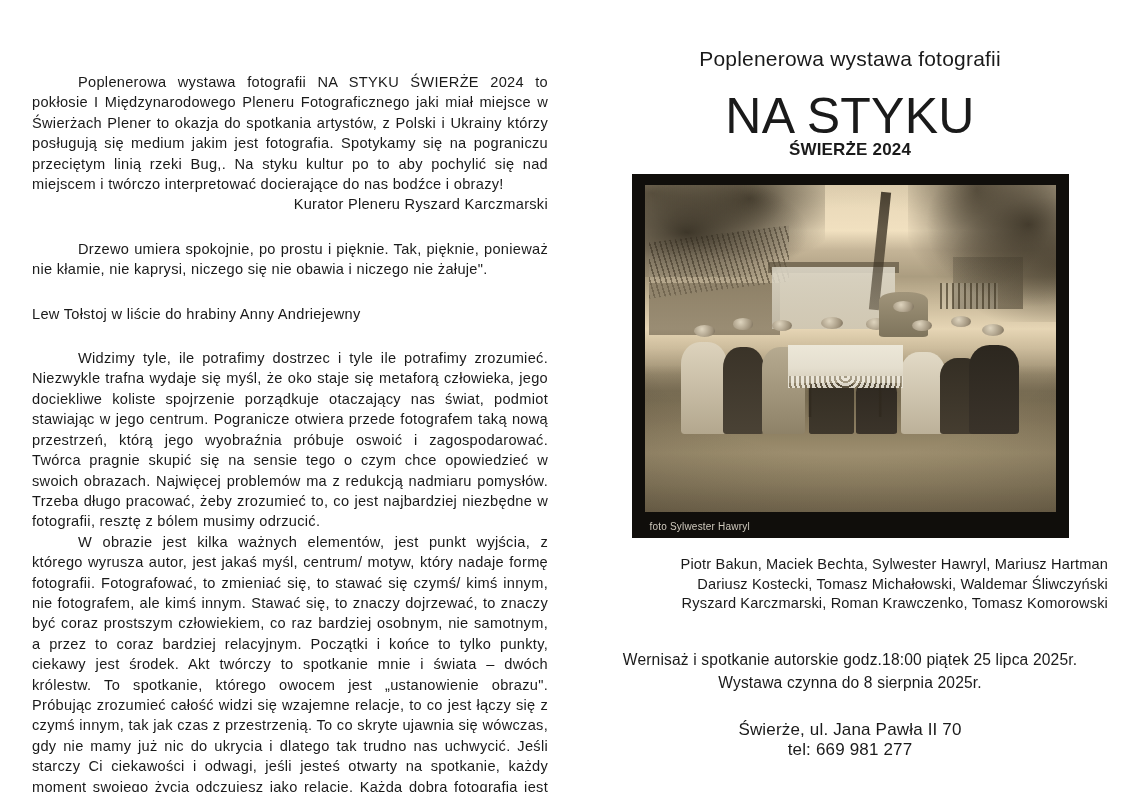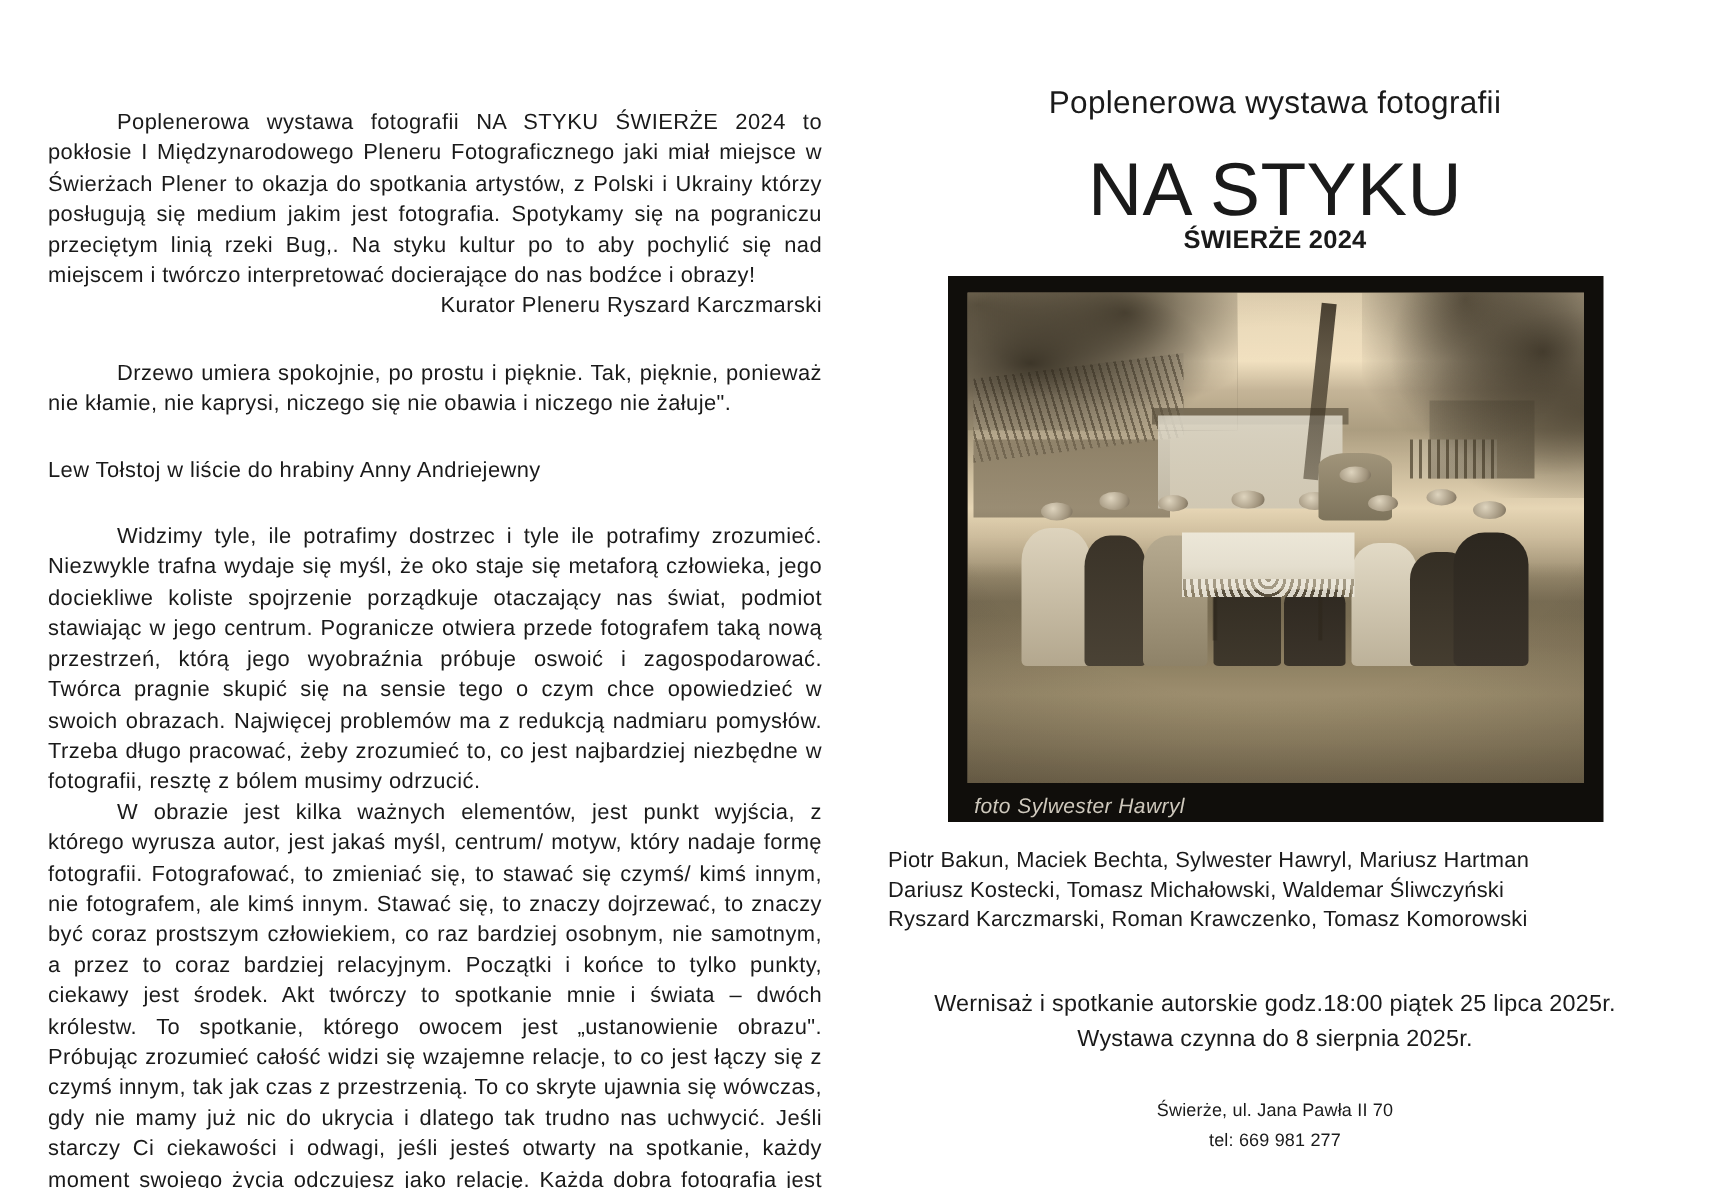--- a/index.html
+++ b/index.html
@@ -64,21 +64,21 @@
     line-height: 20.4px;
     margin: 0;
     letter-spacing: 0.02em;
   }
 
   
   .poster-kicker {
     font-size: 21px;
     line-height: 26px;
     font-weight: 400;
-    margin: 12px;
+    margin: 2px;
     letter-spacing: 0.01em;
   }
   .poster-title {
     font-size: 50px;
     line-height: 44px;
     font-weight: 400;
     margin: 22px 0 0 0;
     letter-spacing: 0.005em;
   }
   .poster-subtitle {
@@ -218,48 +218,47 @@
   }
   .ph-head {
     position: absolute; border-radius: 50%;
     background: radial-gradient(circle at 38% 34%, #ded4be, #9e917a 70%, #6f6452 100%);
   }
 
   .photo-caption {
     position: absolute;
     left: 18px;
     bottom: 5px;
-    font-size: 14px;
+    font-size: 10px;
     line-height: 12px;
     color: #cfc9bd;
     letter-spacing: 0.02em;
     font-family: "Liberation Sans", sans-serif;
-    font-style: italic;
   }
 
   
   .artist-list {
     margin: 17px 0 0 0;
     font-size: 14.6px;
     line-height: 19.6px;
-    text-align: left;
+    text-align: right;
     letter-spacing: 0.01em;
   }
   .artist-list div { white-space: nowrap; }
 
   .event-block {
     margin: 34px 0 0 0;
     font-size: 15.6px;
     line-height: 23px;
     text-align: center;
     letter-spacing: 0.01em;
   }
   .venue-block {
     margin: 26px 0 0 0;
-    font-size: 12px;
+    font-size: 17px;
     line-height: 20.5px;
     text-align: center;
     letter-spacing: 0.01em;
   }
 </style>
 </head>
 <body>
 
 <div class="page">
 

